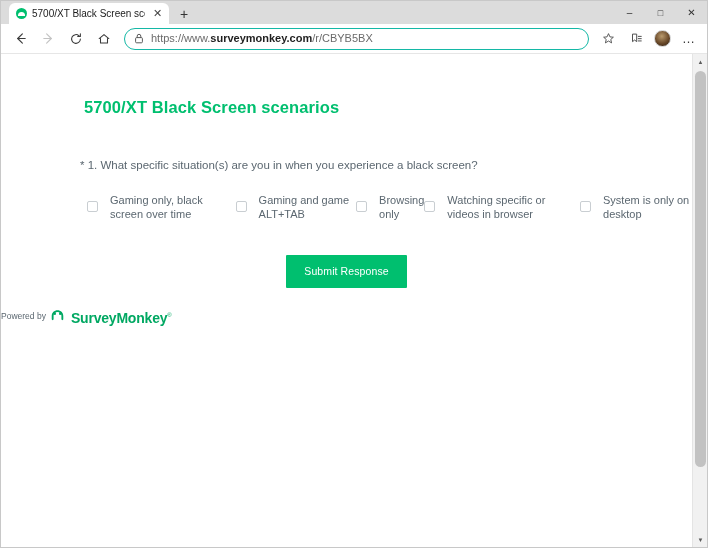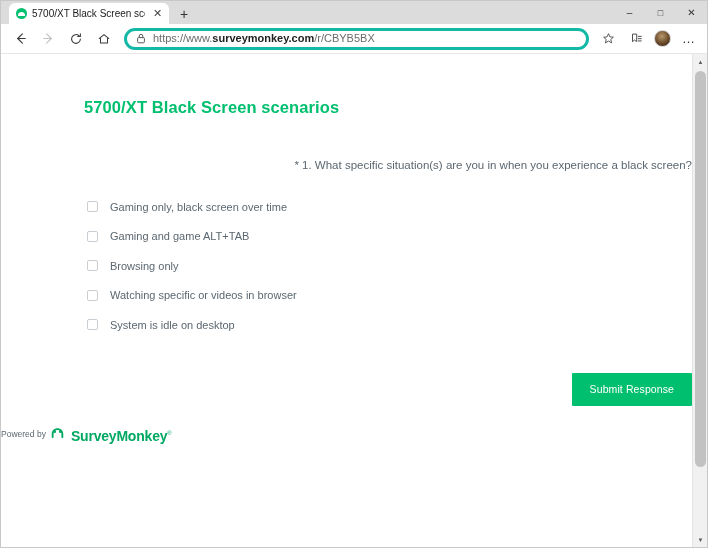--- a/index.html
+++ b/index.html
@@ -104,21 +104,21 @@
     display: flex; align-items: center; justify-content: center;
     color: #3b3b3b;
     border-radius: 3px;
     flex: 0 0 auto;
   }
   .navbtn.disabled { color: #c3c3c3; }
   .urlbar {
     flex: 1 1 auto;
     height: 22px;
     background: #ffffff;
-    border: 3px solid #14b8a6;
+    border: 1px solid #14b8a6;
     border-radius: 11px;
     display: flex;
     align-items: center;
     padding: 0 9px;
     gap: 7px;
     margin: 0 5px;
     overflow: hidden;
   }
   .lock { flex: 0 0 auto; display:flex; align-items:center; }
   .urltext {
@@ -172,26 +172,25 @@
     font-size: 16.5px;
     font-weight: bold;
     color: #00bf6f;
     letter-spacing: 0.1px;
   }
   .question {
     margin: 41px 0 0 79px;
     font-size: 11.5px;
     color: #5b6770;
     line-height: 15px;
-    text-align: right;
   }
   .options {
     margin: 19px 0 0 86px;
     display: flex;
-    flex-direction: column;
+    flex-direction: row;
   }
   .option {
     display: flex;
     align-items: center;
     height: 29.5px;
     gap: 12px;
   }
   .checkbox {
     width: 11px; height: 11px;
     border: 1px solid #c9ced2;
@@ -200,21 +199,21 @@
     flex: 0 0 auto;
   }
   .option-label {
     font-size: 11px;
     color: #5b6770;
     line-height: 14px;
   }
   .submit-wrap {
     margin-top: 33px;
     display: flex;
-    justify-content: flex-end;
+    justify-content: center;
   }
   .submit-btn {
     background: #00bf6f;
     color: #ffffff;
     border: none;
     font-size: 10.5px;
     font-family: "Liberation Sans", sans-serif;
     padding: 0 18px;
     height: 33px;
     min-width: 104px;
@@ -367,21 +366,21 @@
           <label class="option">
             <span class="checkbox"></span>
             <span class="option-label">Browsing only</span>
           </label>
           <label class="option">
             <span class="checkbox"></span>
             <span class="option-label">Watching specific or videos in browser</span>
           </label>
           <label class="option">
             <span class="checkbox"></span>
-            <span class="option-label">System is idle on desktop</span>
+            <span class="option-label">System is only on desktop</span>
           </label>
         </div>
 
         <div class="submit-wrap">
           <button class="submit-btn">Submit Response</button>
         </div>
 
         <div class="footer">
           <div class="powered">Powered by</div>
           <div class="sm-brand">

